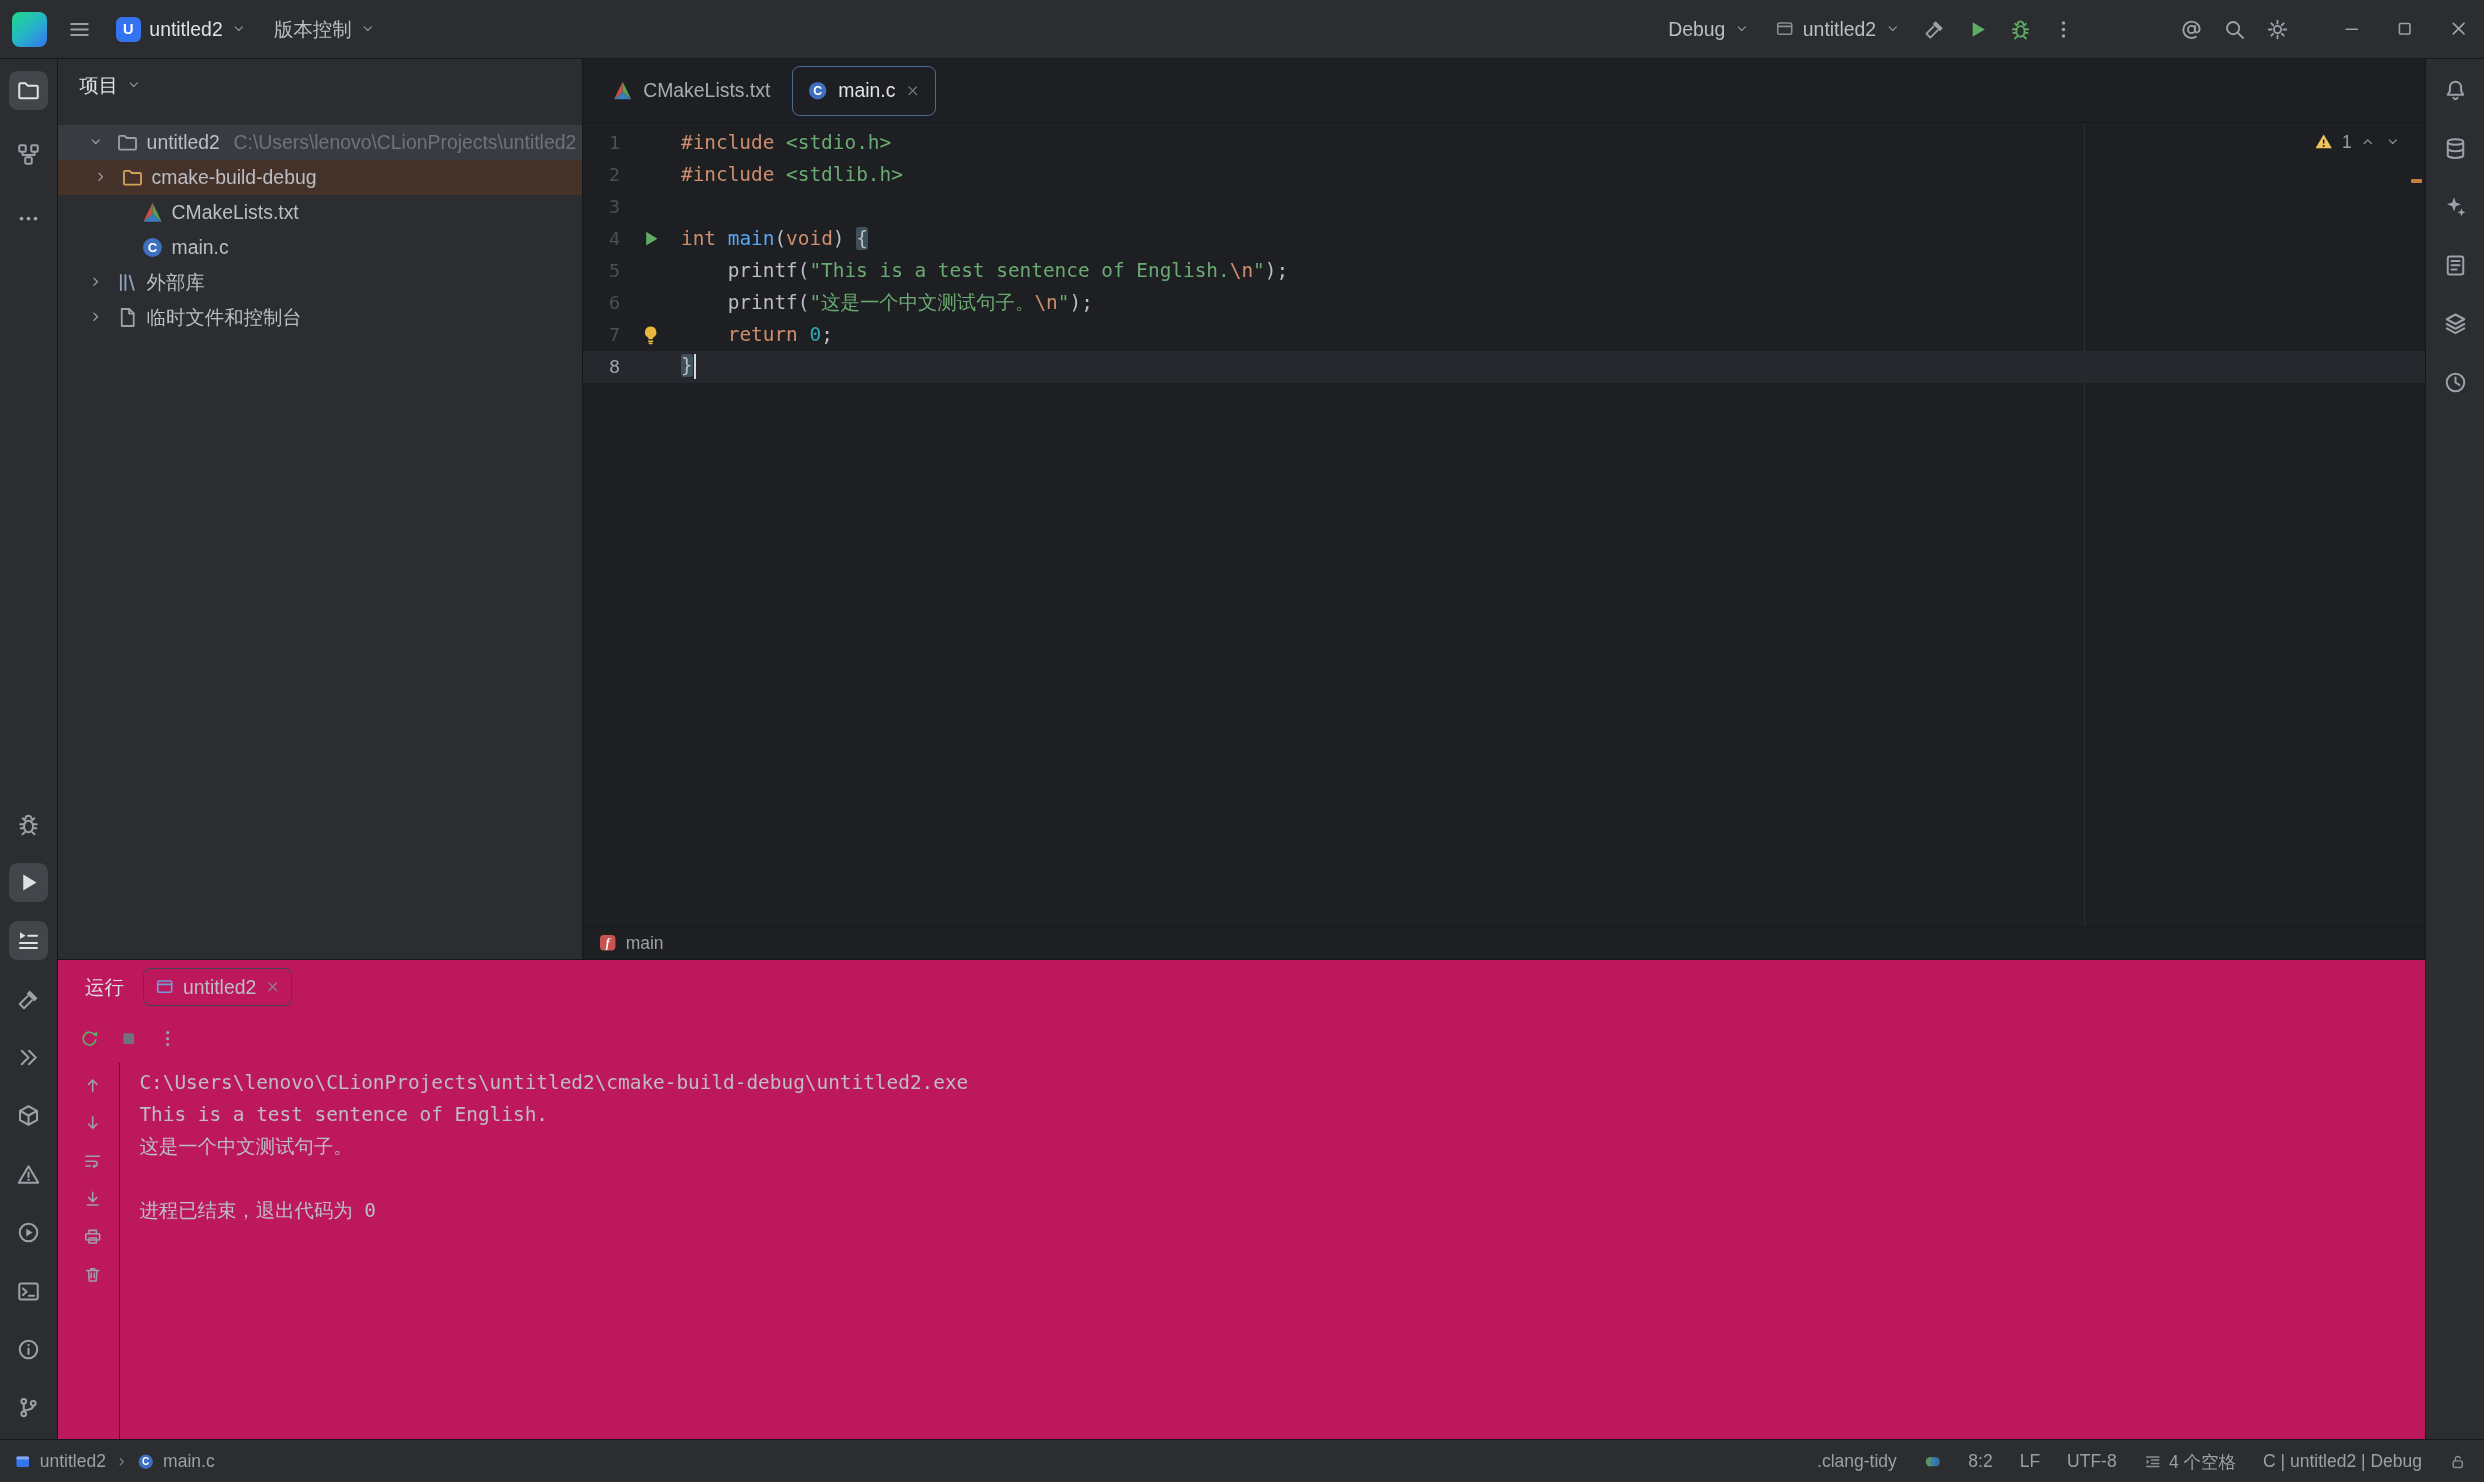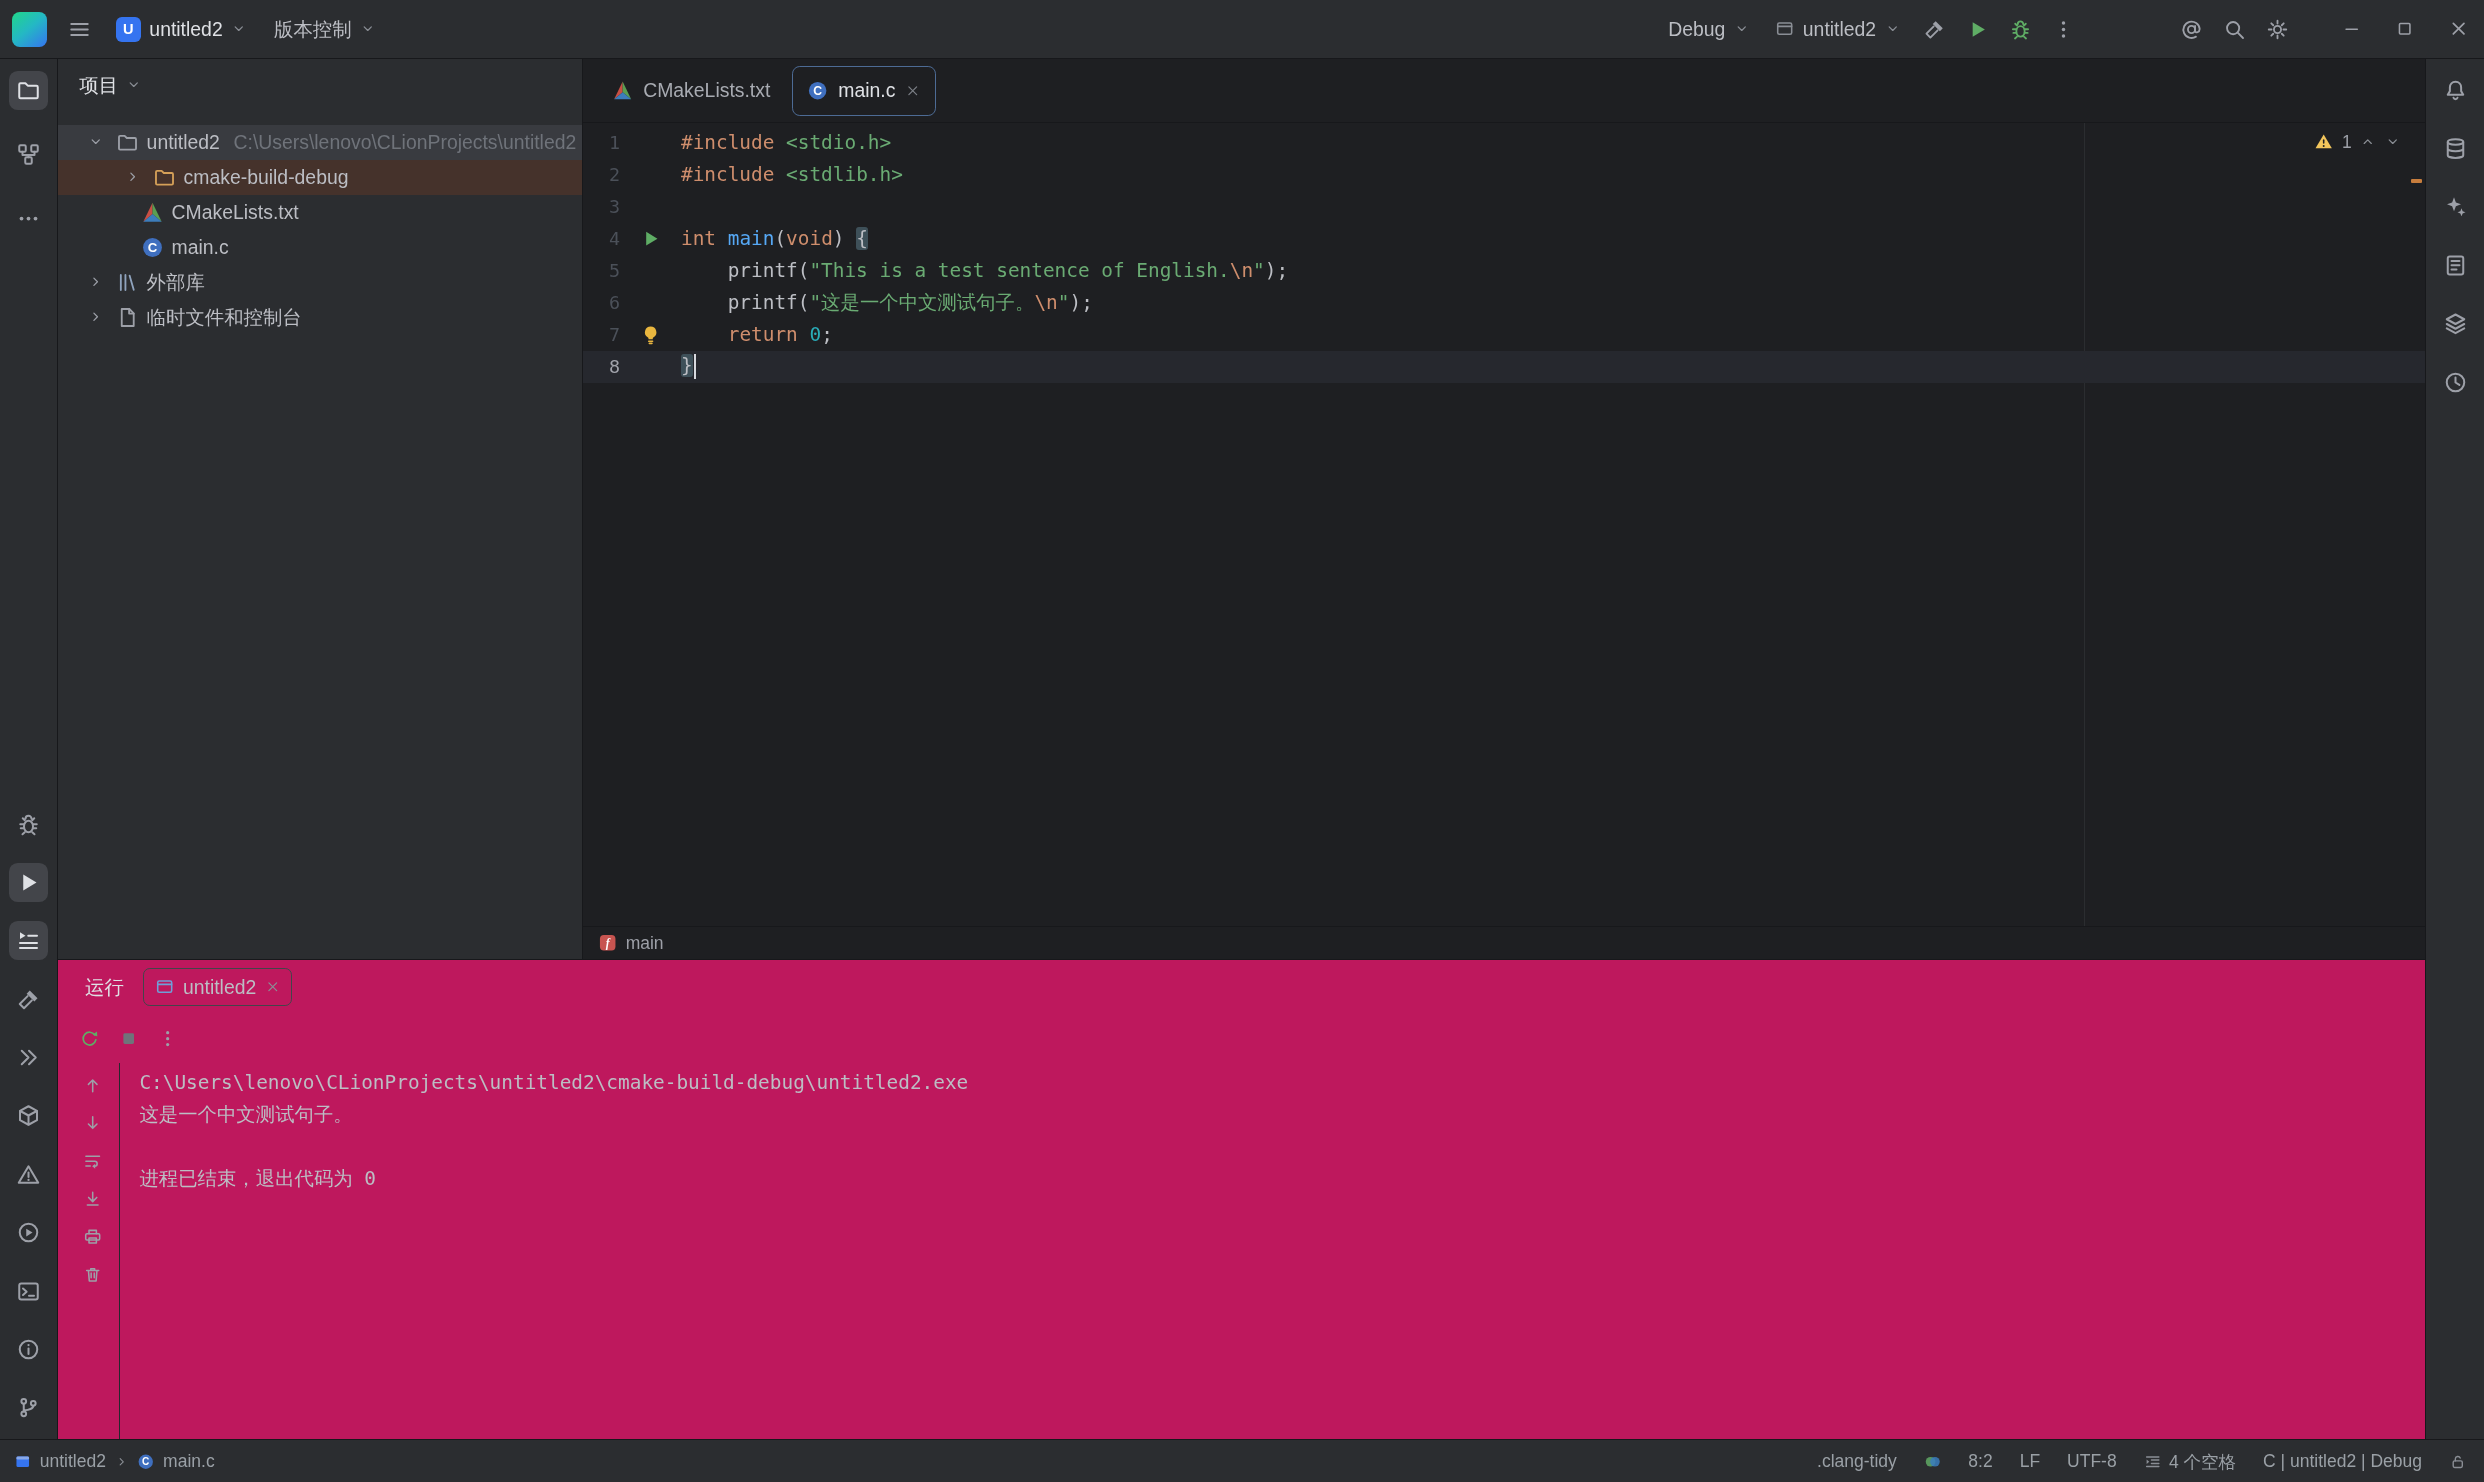--- a/index.html
+++ b/index.html
@@ -394,21 +394,21 @@
                   </span>
                 </span>
                 <span class="icon i24" style="color: rgb(157, 160, 168);">
                   <svg viewBox="0 0 20 20" fill="none" stroke="currentColor" stroke-width="1.6" stroke-linecap="round" stroke-linejoin="round">
                     <path d="M2.6 5.2c0-.55.45-1 1-1h3.9l1.9 1.9h7c.55 0 1 .45 1 1v8.1c0 .55-.45 1-1 1H3.6c-.55 0-1-.45-1-1z"></path>
                   </svg>
                 </span>
                 <span>untitled2</span>
                 <span class="tree-path">C:\Users\lenovo\CLionProjects\untitled2</span>
               </div>
-              <div class="tree-row sel-warm" style="padding-left: 62px;">
+              <div class="tree-row sel-warm" style="padding-left: 30px;">
                 <span class="chev">
                   <span class="icon i16">
                     <svg viewBox="0 0 20 20" fill="none" stroke="currentColor" stroke-width="1.6" stroke-linecap="round" stroke-linejoin="round">
                       <path d="M7.6 5.4l4.6 4.6-4.6 4.6"></path>
                     </svg>
                   </span>
                 </span>
                 <span class="icon i24" style="color: rgb(213, 160, 88);">
                   <svg viewBox="0 0 20 20" fill="none" stroke="currentColor" stroke-width="1.6" stroke-linecap="round" stroke-linejoin="round">
                     <path d="M2.6 5.2c0-.55.45-1 1-1h3.9l1.9 1.9h7c.55 0 1 .45 1 1v8.1c0 .55-.45 1-1 1H3.6c-.55 0-1-.45-1-1z"></path>
@@ -678,20 +678,21 @@
             <button class="rl-btn">
                 <span class="icon i20">
                   <svg viewBox="0 0 20 20" fill="none" stroke="currentColor" stroke-width="1.6" stroke-linecap="round" stroke-linejoin="round">
                     <path d="M3.8 5.6h12.4M8 5.6V3.9h4v1.7M5.6 5.6l.9 10.9h7l.9-10.9M8.4 8.4v4.8M11.6 8.4v4.8"></path>
                   </svg>
                 </span>
               </button>
           </div>
           <div id="console">
               <div class="console-line">C:\Users\lenovo\CLionProjects\untitled2\cmake-build-debug\untitled2.exe</div>
+              <div class="console-line">This is a test sentence of English.</div>
               <div class="console-line">这是一个中文测试句子。</div>
               <div class="console-line"></div>
               <div class="console-line">进程已结束，退出代码为 0</div>
             </div>
         </div>
       </section>
     </div>
 
     <aside id="right-stripe">
       <div id="right-stripe-icons" class="stripe-group">

